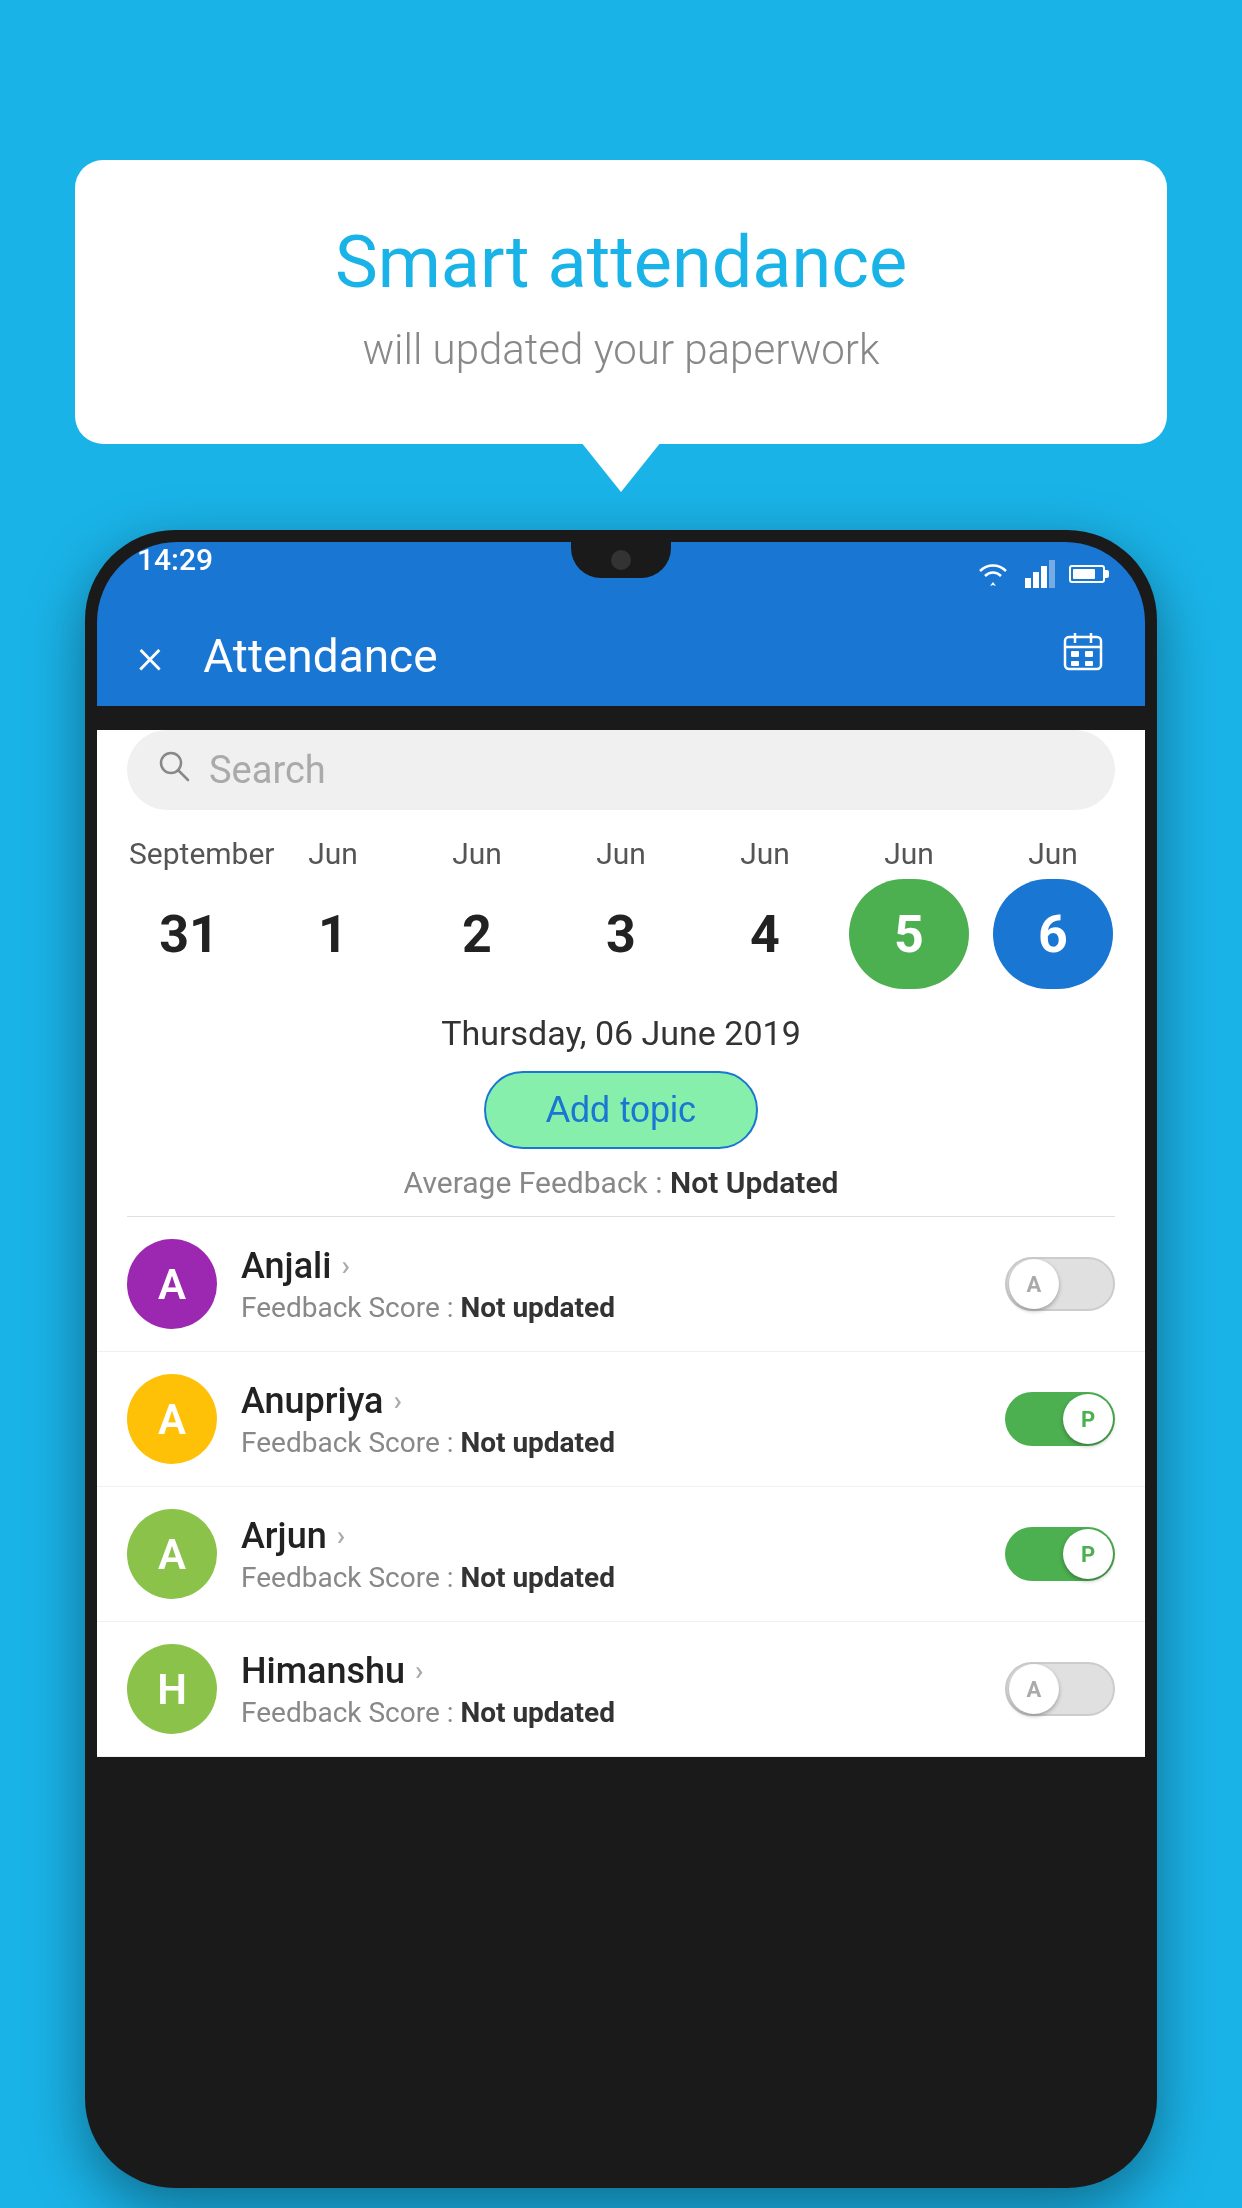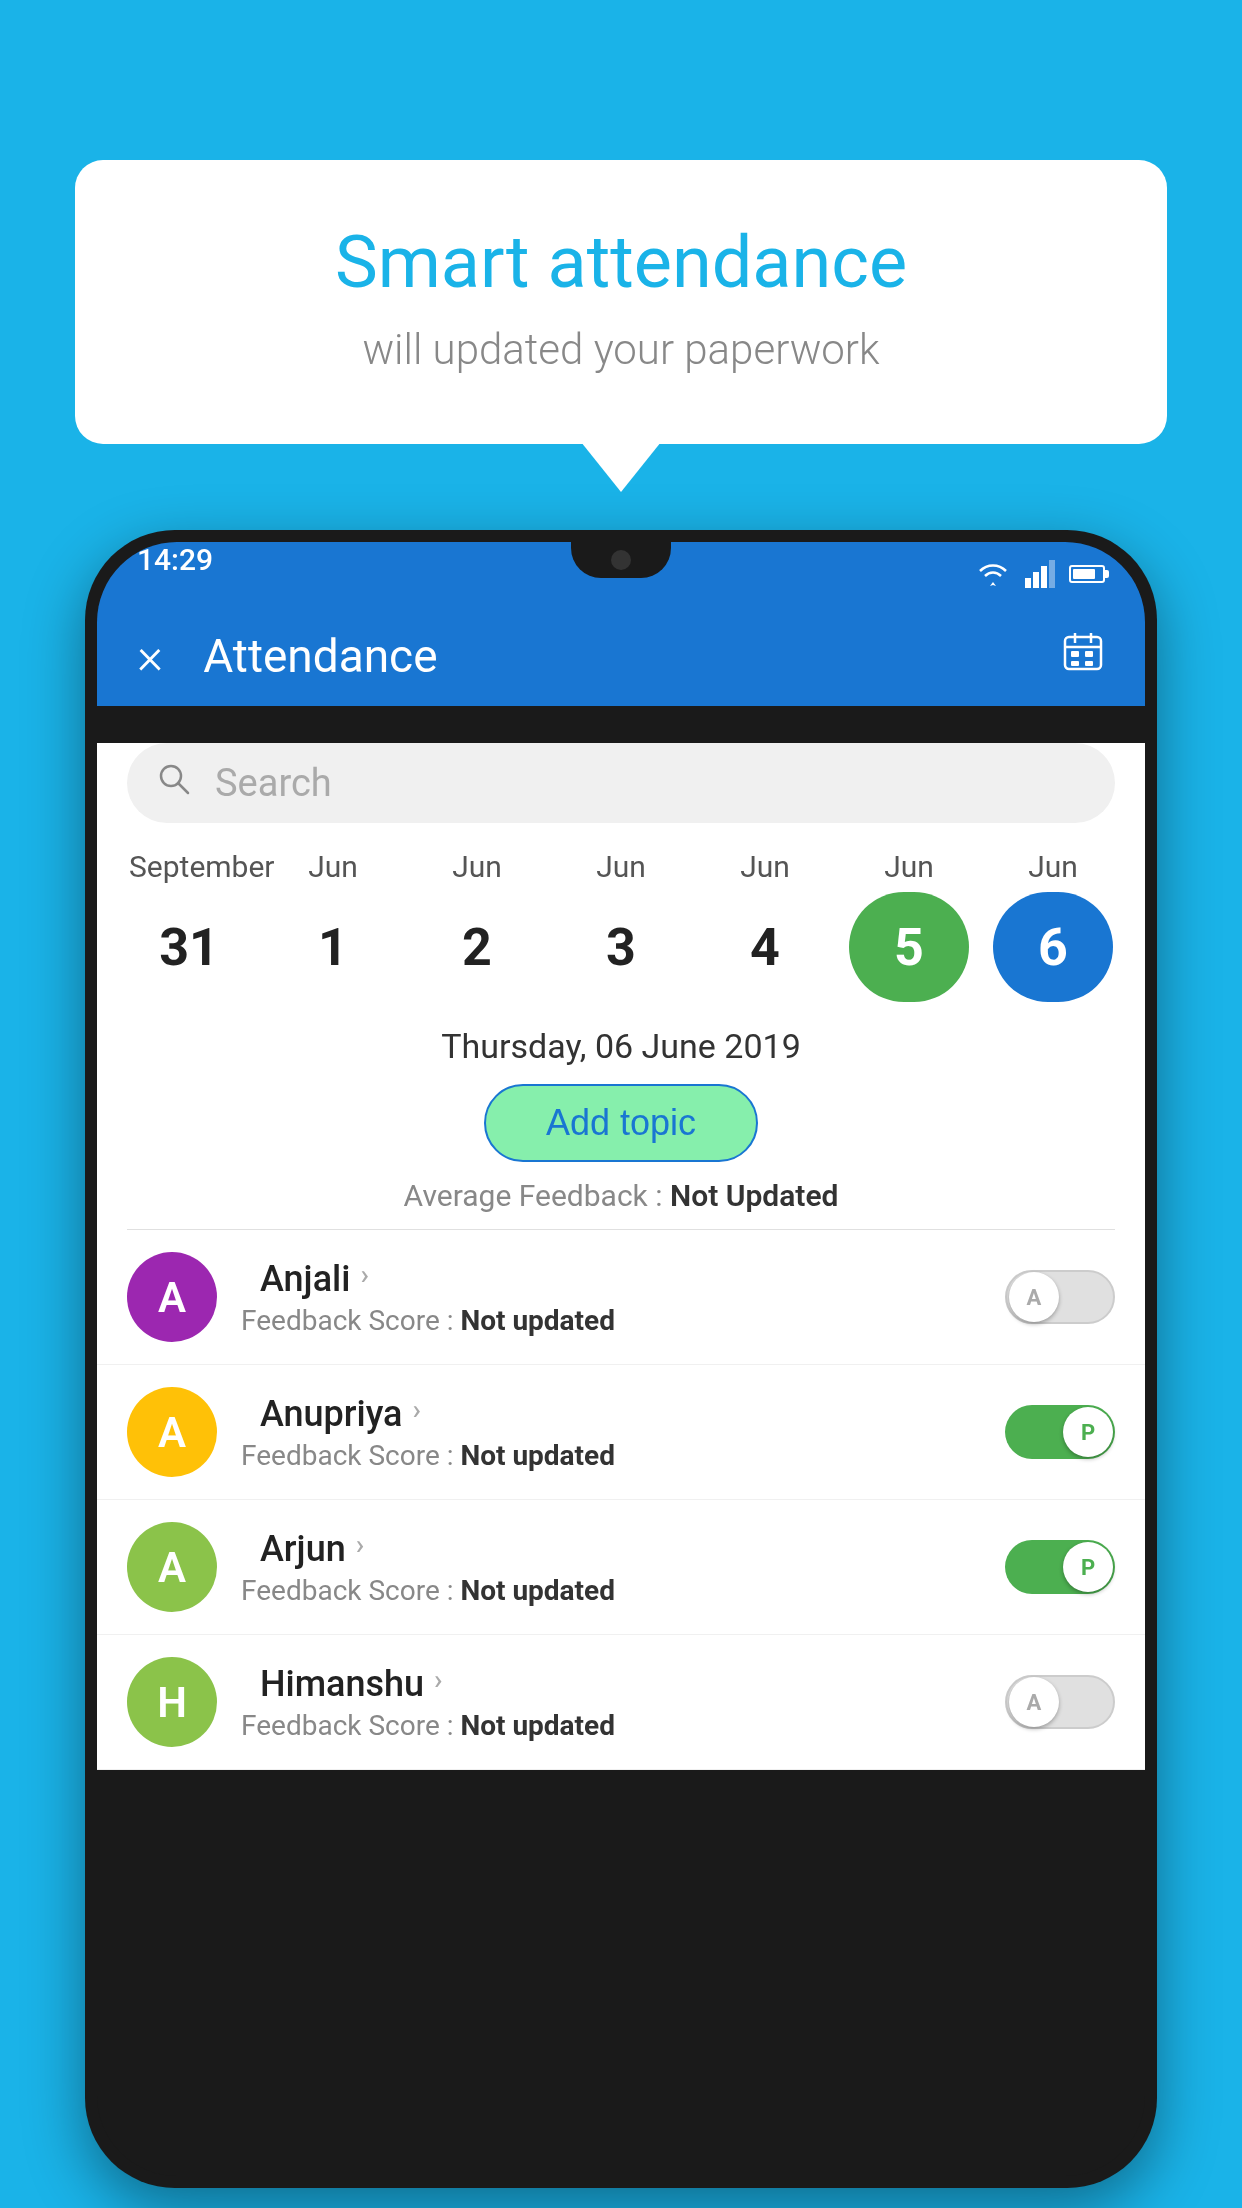--- a/index.html
+++ b/index.html
@@ -151,27 +151,27 @@
     }
 
     .white-content {
       background: white;
       flex: 1;
       border-radius: 0;
     }
 
     
     .search-bar {
-      margin: 37px 30px 16px;
+      margin: 24px 30px 16px;
       background: #f0f0f0;
       border-radius: 40px;
       display: flex;
       align-items: center;
       padding: 18px 30px;
-      gap: 24px;
+      gap: 18px;
     }
 
     .search-icon {
       color: #888;
       font-size: 36px;
     }
 
     .search-text {
       color: #aaa;
       font-size: 38px;
@@ -294,22 +294,22 @@
 
     .student-info {
       flex: 1;
     }
 
     .student-name {
       font-size: 36px;
       font-weight: 500;
       color: #222;
       display: flex;
+      align-items: center;
       gap: 10px;
-      margin-left: 19px;
     }
 
     .chevron {
       color: #aaa;
       font-size: 28px;
     }
 
     .feedback-score {
       font-size: 28px;
       color: #888;

